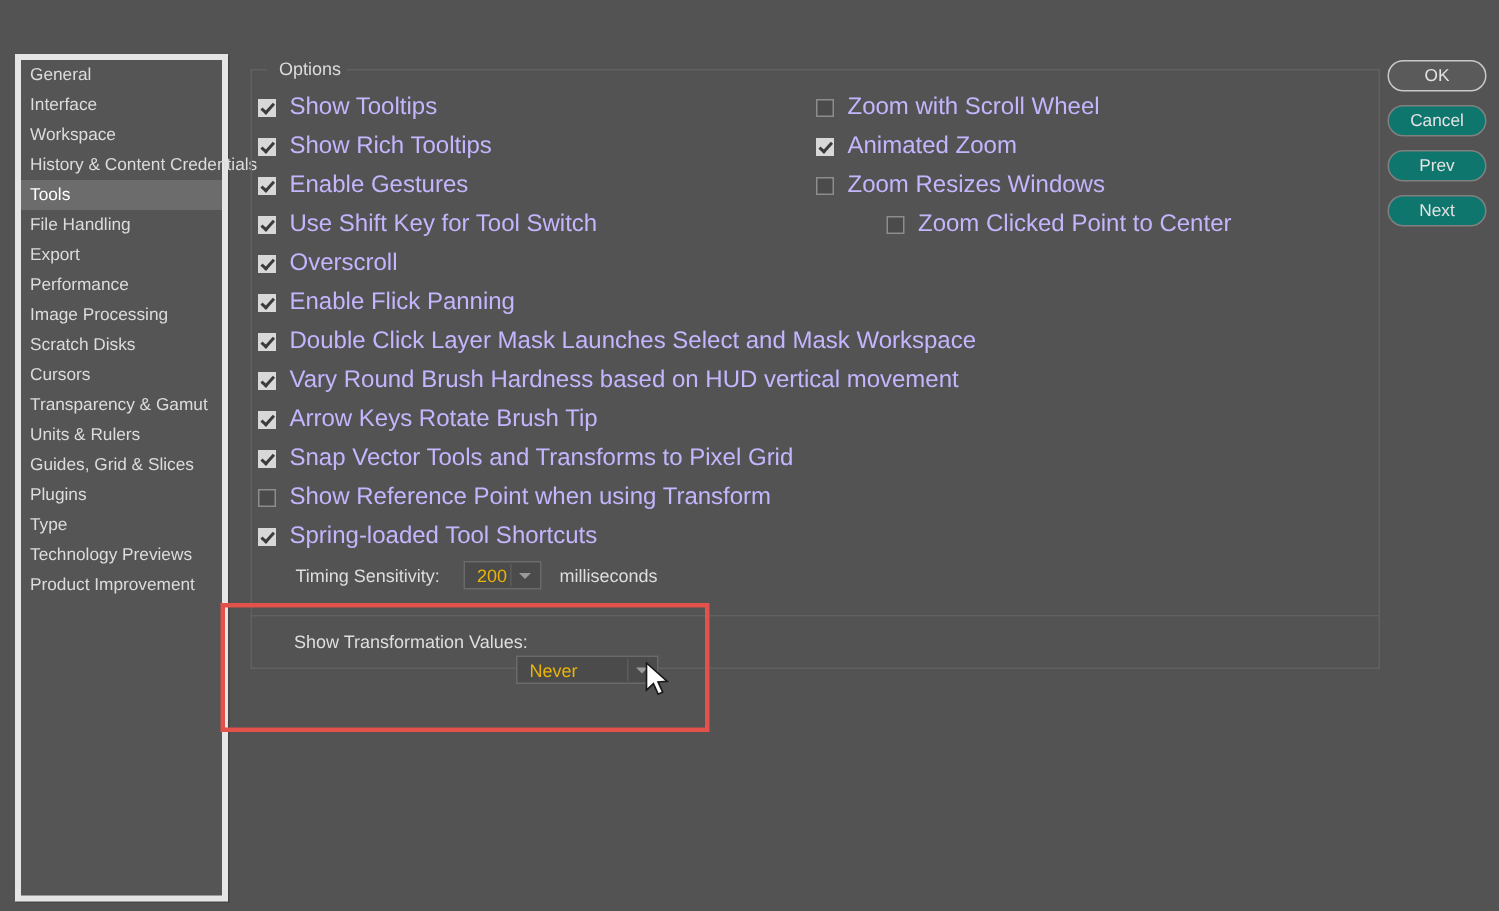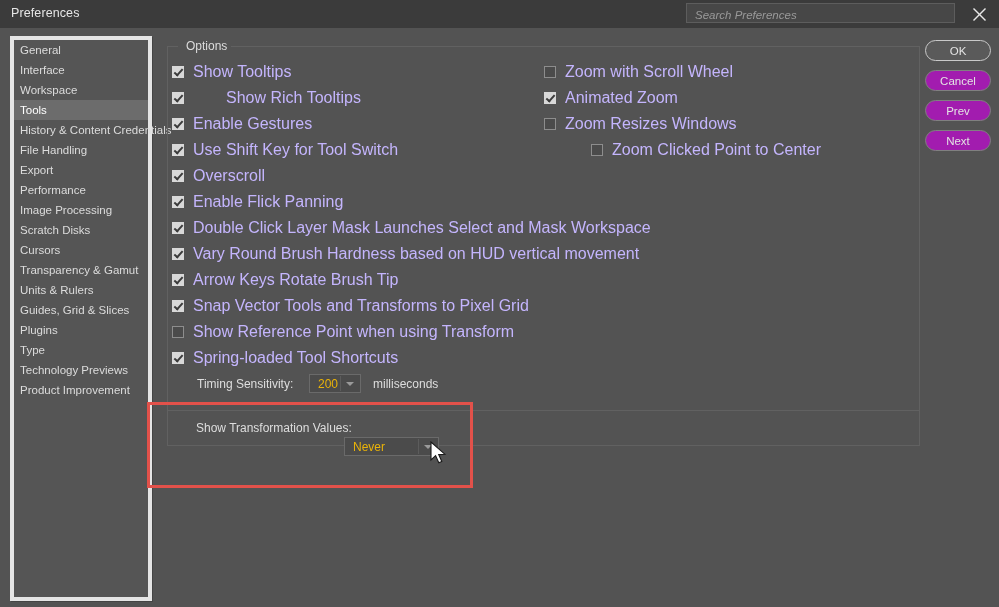--- a/index.html
+++ b/index.html
@@ -104,21 +104,21 @@
     position: absolute;
     left: 925px; top: 40px;
     width: 66px;
   }
   .btn {
     width: 66px;
     height: 21px;
     margin-bottom: 9px;
     border-radius: 11px;
     border: 1px solid #808080;
-    background: #a21caf;
+    background: #0f766e;
     color: #e3e3e3;
     font-size: 11.5px;
     display: flex;
     align-items: center;
     justify-content: center;
     cursor: default;
     box-sizing: border-box;
   }
   .btn.primary {
     border-color: #c9c9c9;
@@ -251,43 +251,27 @@
     position: absolute;
     left: 430px; top: 441px;
     pointer-events: none;
   }
 </style>
 </head>
 <body>
 
 <div id="window">
 
-  <div id="titlebar">
-    <div id="title-text">Preferences</div>
-
-    <div id="search-box">
-      <input id="search-input" type="text" placeholder="Search Preferences" style="">
-    </div>
-
-    <div id="close-btn">
-      <span>
-        <svg width="15" height="15" viewBox="0 0 15 15">
-          <line x1="1.5" y1="1.5" x2="13.5" y2="13.5" stroke="#e8e8e8" stroke-width="1.4"></line>
-          <line x1="13.5" y1="1.5" x2="1.5" y2="13.5" stroke="#e8e8e8" stroke-width="1.4"></line>
-        </svg>
-      </span>
-    </div>
-  </div>
 
   <div id="sidebar">
       <div class="side-item">General</div>
       <div class="side-item">Interface</div>
       <div class="side-item">Workspace</div>
+      <div class="side-item">History &amp; Content Credentials</div>
       <div class="side-item selected">Tools</div>
-      <div class="side-item">History &amp; Content Credentials</div>
       <div class="side-item">File Handling</div>
       <div class="side-item">Export</div>
       <div class="side-item">Performance</div>
       <div class="side-item">Image Processing</div>
       <div class="side-item">Scratch Disks</div>
       <div class="side-item">Cursors</div>
       <div class="side-item">Transparency &amp; Gamut</div>
       <div class="side-item">Units &amp; Rulers</div>
       <div class="side-item">Guides, Grid &amp; Slices</div>
       <div class="side-item">Plugins</div>
@@ -306,21 +290,21 @@
   <div id="options-top-left"></div>
   <div id="options-top-right"></div>
   <div id="options-panel"></div>
   <div id="options-legend">Options</div>
 
   <div id="left-col">
       <div class="chk-row" style="left: 172px; top: 63px;">
         <span class="chk on"></span>
         <span class="chk-label">Show Tooltips</span>
       </div>
-      <div class="chk-row" style="left: 172px; top: 89px; gap: 33px;">
+      <div class="chk-row" style="left: 172px; top: 89px;">
         <span class="chk on"></span>
         <span class="chk-label">Show Rich Tooltips</span>
       </div>
       <div class="chk-row" style="left: 172px; top: 115px;">
         <span class="chk on"></span>
         <span class="chk-label">Enable Gestures</span>
       </div>
       <div class="chk-row" style="left: 172px; top: 141px;">
         <span class="chk on"></span>
         <span class="chk-label">Use Shift Key for Tool Switch</span>

